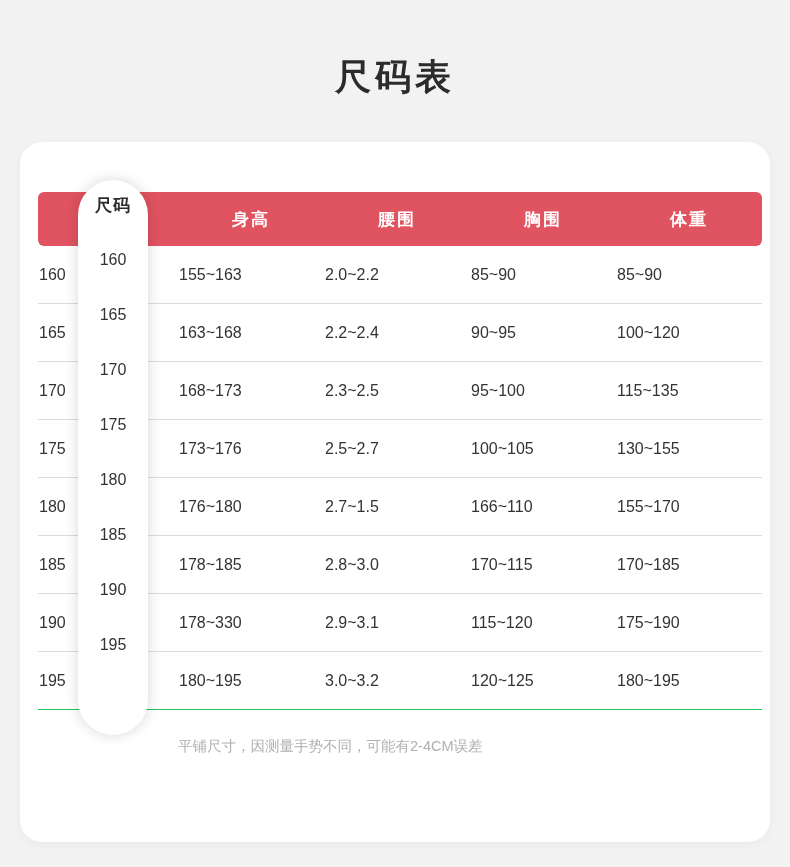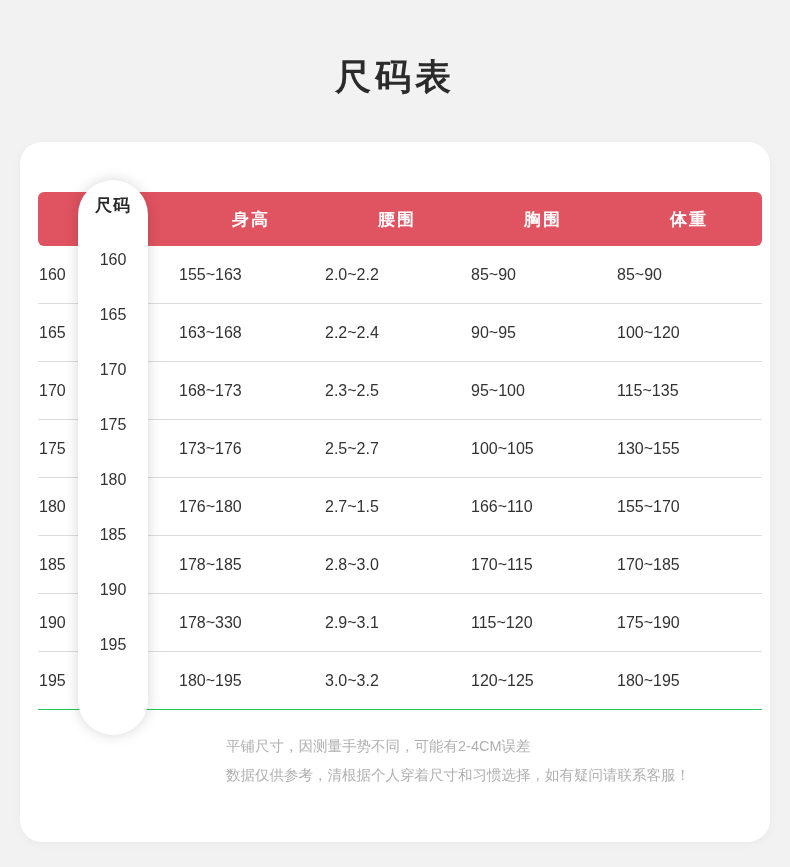--- a/index.html
+++ b/index.html
@@ -112,21 +112,21 @@
   }
   .notes {
     position: absolute;
     left: 158px;
     top: 590px;
     width: 590px;
     color: #b0b0b0;
     font-size: 14.5px;
     line-height: 2.0;
   }
-  .notes div { white-space: nowrap; margin-left: 48px; }
+  .notes div { white-space: nowrap; }
 </style>
 </head>
 <body>
 
 <div class="page">
 
   <div class="title">尺码表</div>
 
   <div class="card">
 
@@ -209,17 +209,16 @@
       <div class="cell">170</div>
       <div class="cell">175</div>
       <div class="cell">180</div>
       <div class="cell">185</div>
       <div class="cell">190</div>
       <div class="cell">195</div>
     </div>
 
     <div class="notes">
       <div>平铺尺寸，因测量手势不同，可能有2-4CM误差</div>
-      <div>数据仅供参考，清根据个人穿着尺寸和习惯选择，如有疑问请联系客服！</div>
     </div>
 
   </div>
 </div>
 
 </body></html>

